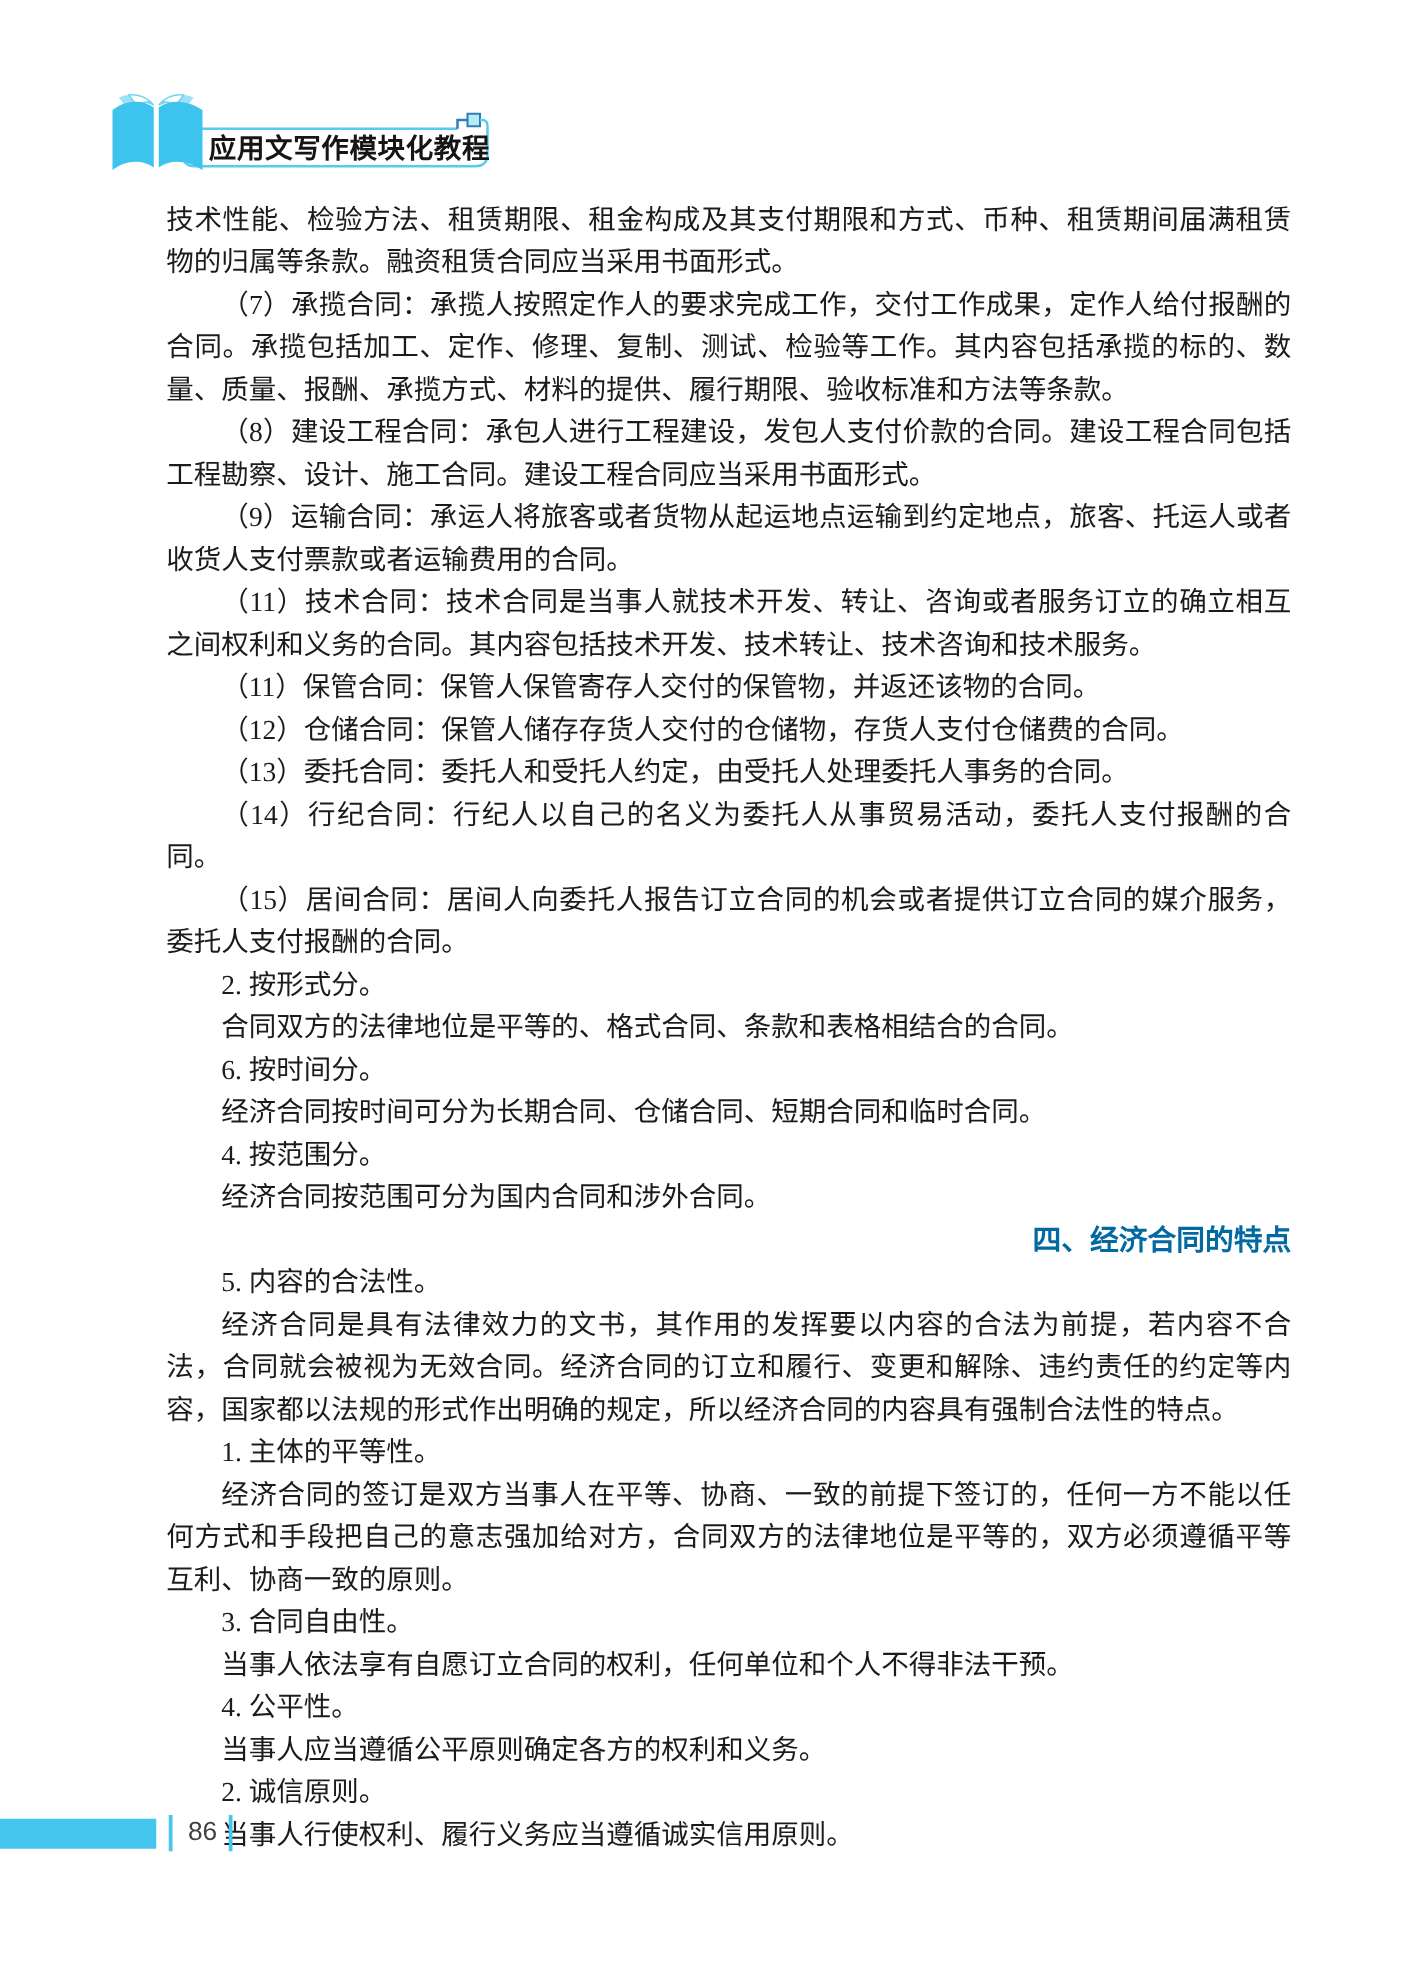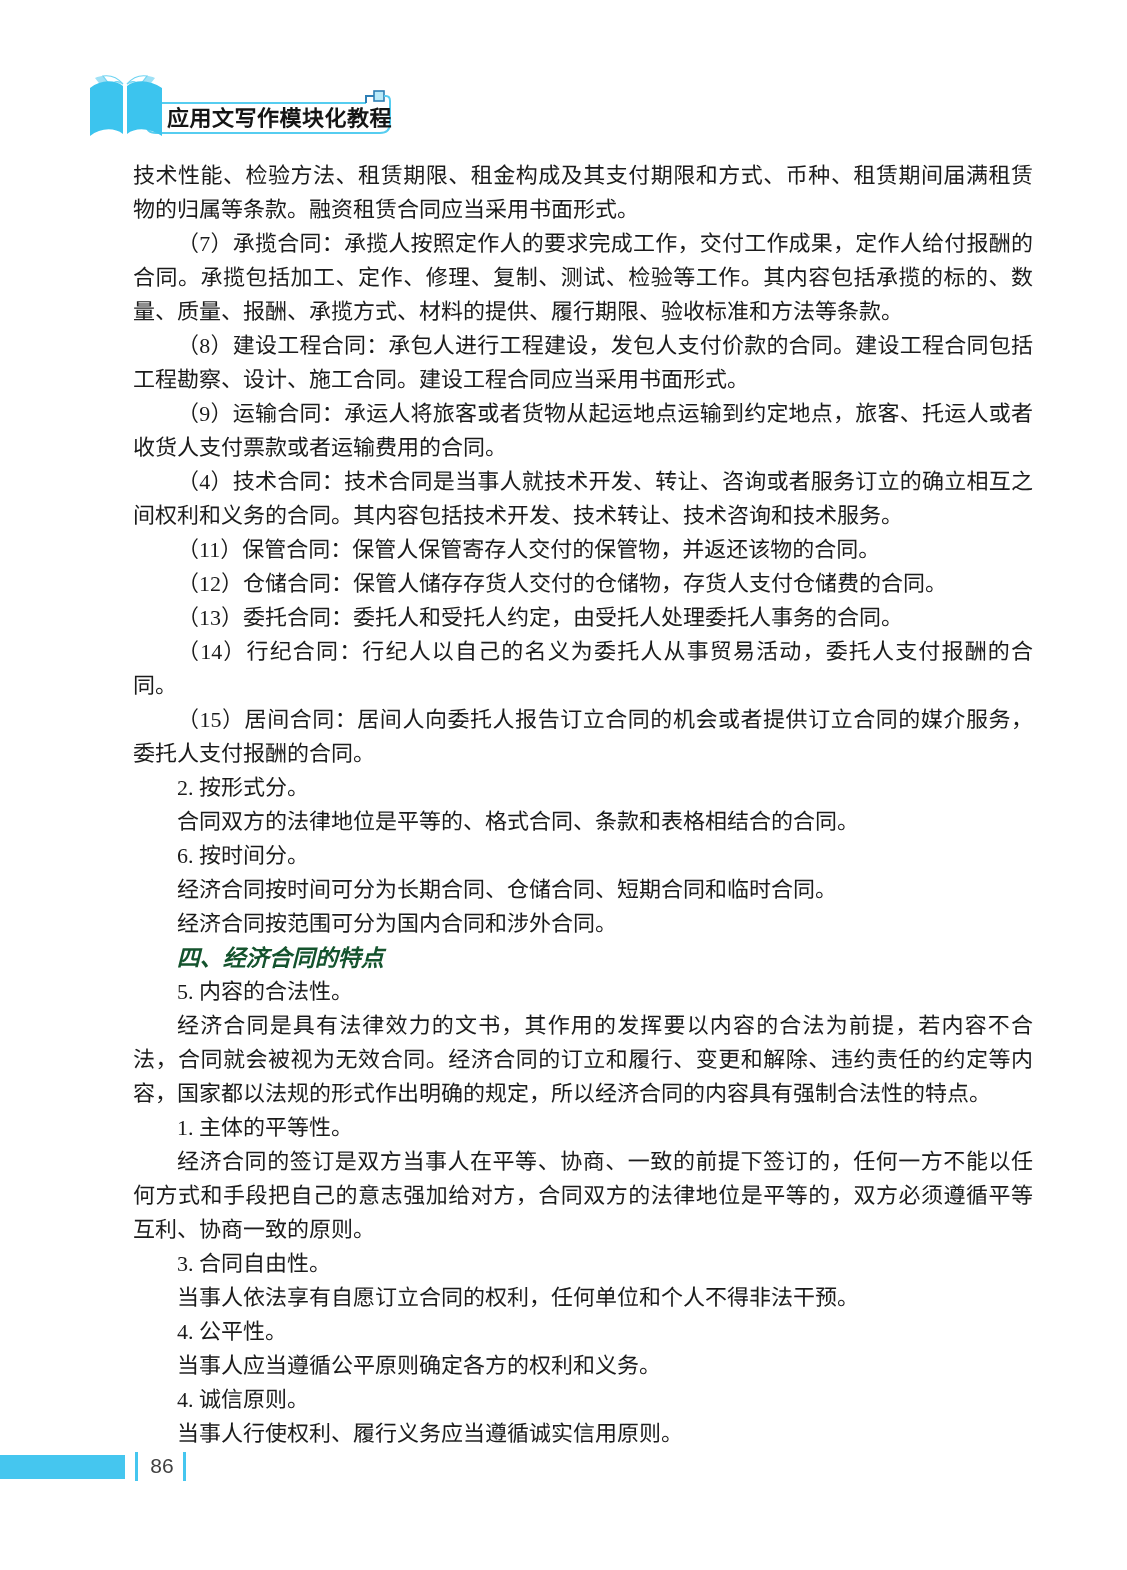--- a/index.html
+++ b/index.html
@@ -18,23 +18,22 @@
   }
   
   .content{
     position:absolute;left:133px;top:159px;width:900px;
     font-size:22px;line-height:34px;text-align:justify;
   }
   .content p{margin:0;}
   .ind{text-indent:2em;}
   .head{
     font-family:"Liberation Sans","DejaVu Sans",sans-serif;
-    font-weight:700;font-size:23px;color:#14532d;text-indent:1.9em;
-    text-align:left;
-    font-style:italic;
+    font-weight:700;font-size:23px;color:#0369a1;text-indent:1.9em;
+    text-align:right;
   }
   
   .ft-bar{position:absolute;left:0;top:1455px;width:125px;height:24px;background:#45C6EF;}
   .ft-tick{position:absolute;top:1452px;width:3px;height:29px;background:#45C6EF;}
   .ft-tick.t1{left:135px;}
   .ft-tick.t2{left:183px;}
   .ft-num{
     position:absolute;left:141px;top:1452px;width:42px;height:28px;line-height:28px;
     text-align:center;font-family:"Liberation Sans","DejaVu Sans",sans-serif;
     font-size:21px;color:#404040;
@@ -66,41 +65,42 @@
   </svg>
 
   <div class="hdr-title">应用文写作模块化教程</div>
 </div>
 
 <div class="content">
   <p>技术性能、检验方法、租赁期限、租金构成及其支付期限和方式、币种、租赁期间届满租赁物的归属等条款。融资租赁合同应当采用书面形式。</p>
   <p class="ind">（7）承揽合同：承揽人按照定作人的要求完成工作，交付工作成果，定作人给付报酬的合同。承揽包括加工、定作、修理、复制、测试、检验等工作。其内容包括承揽的标的、数量、质量、报酬、承揽方式、材料的提供、履行期限、验收标准和方法等条款。</p>
   <p class="ind">（8）建设工程合同：承包人进行工程建设，发包人支付价款的合同。建设工程合同包括工程勘察、设计、施工合同。建设工程合同应当采用书面形式。</p>
   <p class="ind">（9）运输合同：承运人将旅客或者货物从起运地点运输到约定地点，旅客、托运人或者收货人支付票款或者运输费用的合同。</p>
-  <p class="ind">（4）技术合同：技术合同是当事人就技术开发、转让、咨询或者服务订立的确立相互之间权利和义务的合同。其内容包括技术开发、技术转让、技术咨询和技术服务。</p>
+  <p class="ind">（11）技术合同：技术合同是当事人就技术开发、转让、咨询或者服务订立的确立相互之间权利和义务的合同。其内容包括技术开发、技术转让、技术咨询和技术服务。</p>
   <p class="ind">（11）保管合同：保管人保管寄存人交付的保管物，并返还该物的合同。</p>
   <p class="ind">（12）仓储合同：保管人储存存货人交付的仓储物，存货人支付仓储费的合同。</p>
   <p class="ind">（13）委托合同：委托人和受托人约定，由受托人处理委托人事务的合同。</p>
   <p class="ind">（14）行纪合同：行纪人以自己的名义为委托人从事贸易活动，委托人支付报酬的合同。</p>
   <p class="ind">（15）居间合同：居间人向委托人报告订立合同的机会或者提供订立合同的媒介服务，委托人支付报酬的合同。</p>
   <p class="ind">2. 按形式分。</p>
   <p class="ind">合同双方的法律地位是平等的、格式合同、条款和表格相结合的合同。</p>
   <p class="ind">6. 按时间分。</p>
   <p class="ind">经济合同按时间可分为长期合同、仓储合同、短期合同和临时合同。</p>
+  <p class="ind">4. 按范围分。</p>
   <p class="ind">经济合同按范围可分为国内合同和涉外合同。</p>
   <p class="head">四、经济合同的特点</p>
   <p class="ind">5. 内容的合法性。</p>
   <p class="ind">经济合同是具有法律效力的文书，其作用的发挥要以内容的合法为前提，若内容不合法，合同就会被视为无效合同。经济合同的订立和履行、变更和解除、违约责任的约定等内容，国家都以法规的形式作出明确的规定，所以经济合同的内容具有强制合法性的特点。</p>
   <p class="ind">1. 主体的平等性。</p>
   <p class="ind">经济合同的签订是双方当事人在平等、协商、一致的前提下签订的，任何一方不能以任何方式和手段把自己的意志强加给对方，合同双方的法律地位是平等的，双方必须遵循平等互利、协商一致的原则。</p>
   <p class="ind">3. 合同自由性。</p>
   <p class="ind">当事人依法享有自愿订立合同的权利，任何单位和个人不得非法干预。</p>
   <p class="ind">4. 公平性。</p>
   <p class="ind">当事人应当遵循公平原则确定各方的权利和义务。</p>
-  <p class="ind">4. 诚信原则。</p>
+  <p class="ind">2. 诚信原则。</p>
   <p class="ind">当事人行使权利、履行义务应当遵循诚实信用原则。</p>
 </div>
 
 <div>
   <div class="ft-bar"></div>
   <div class="ft-tick t1"></div>
   <div class="ft-num">86</div>
   <div class="ft-tick t2"></div>
 </div>
 

